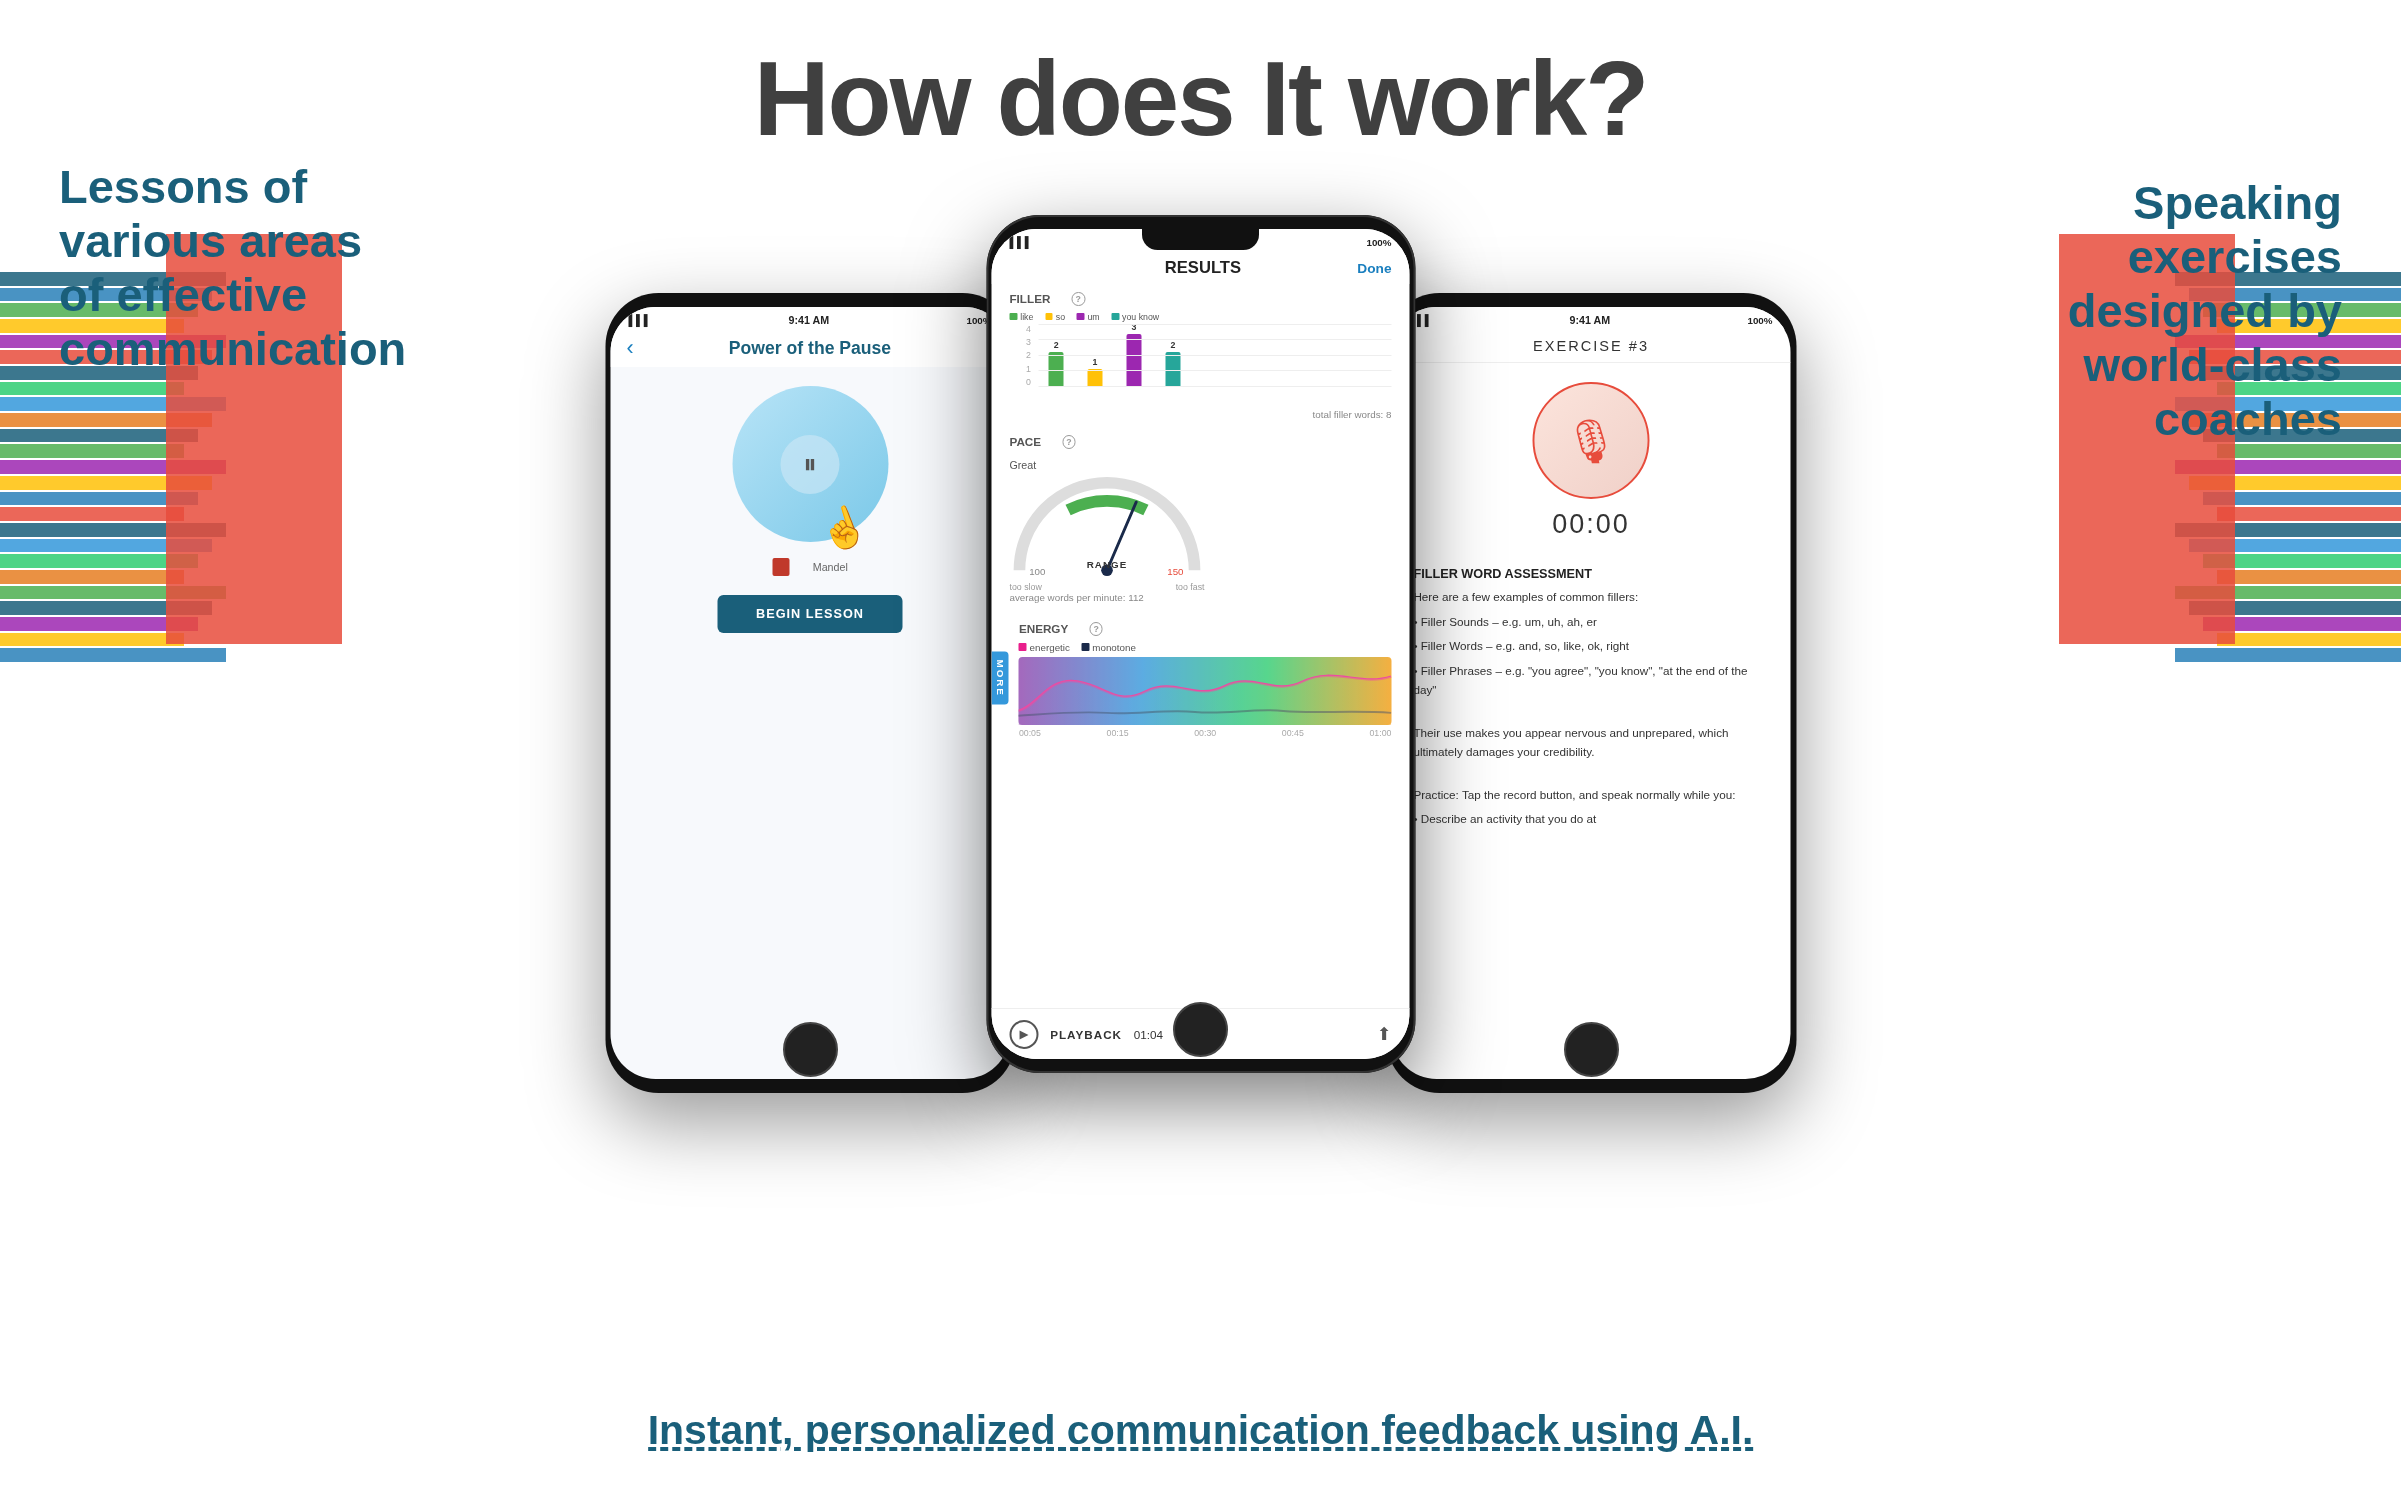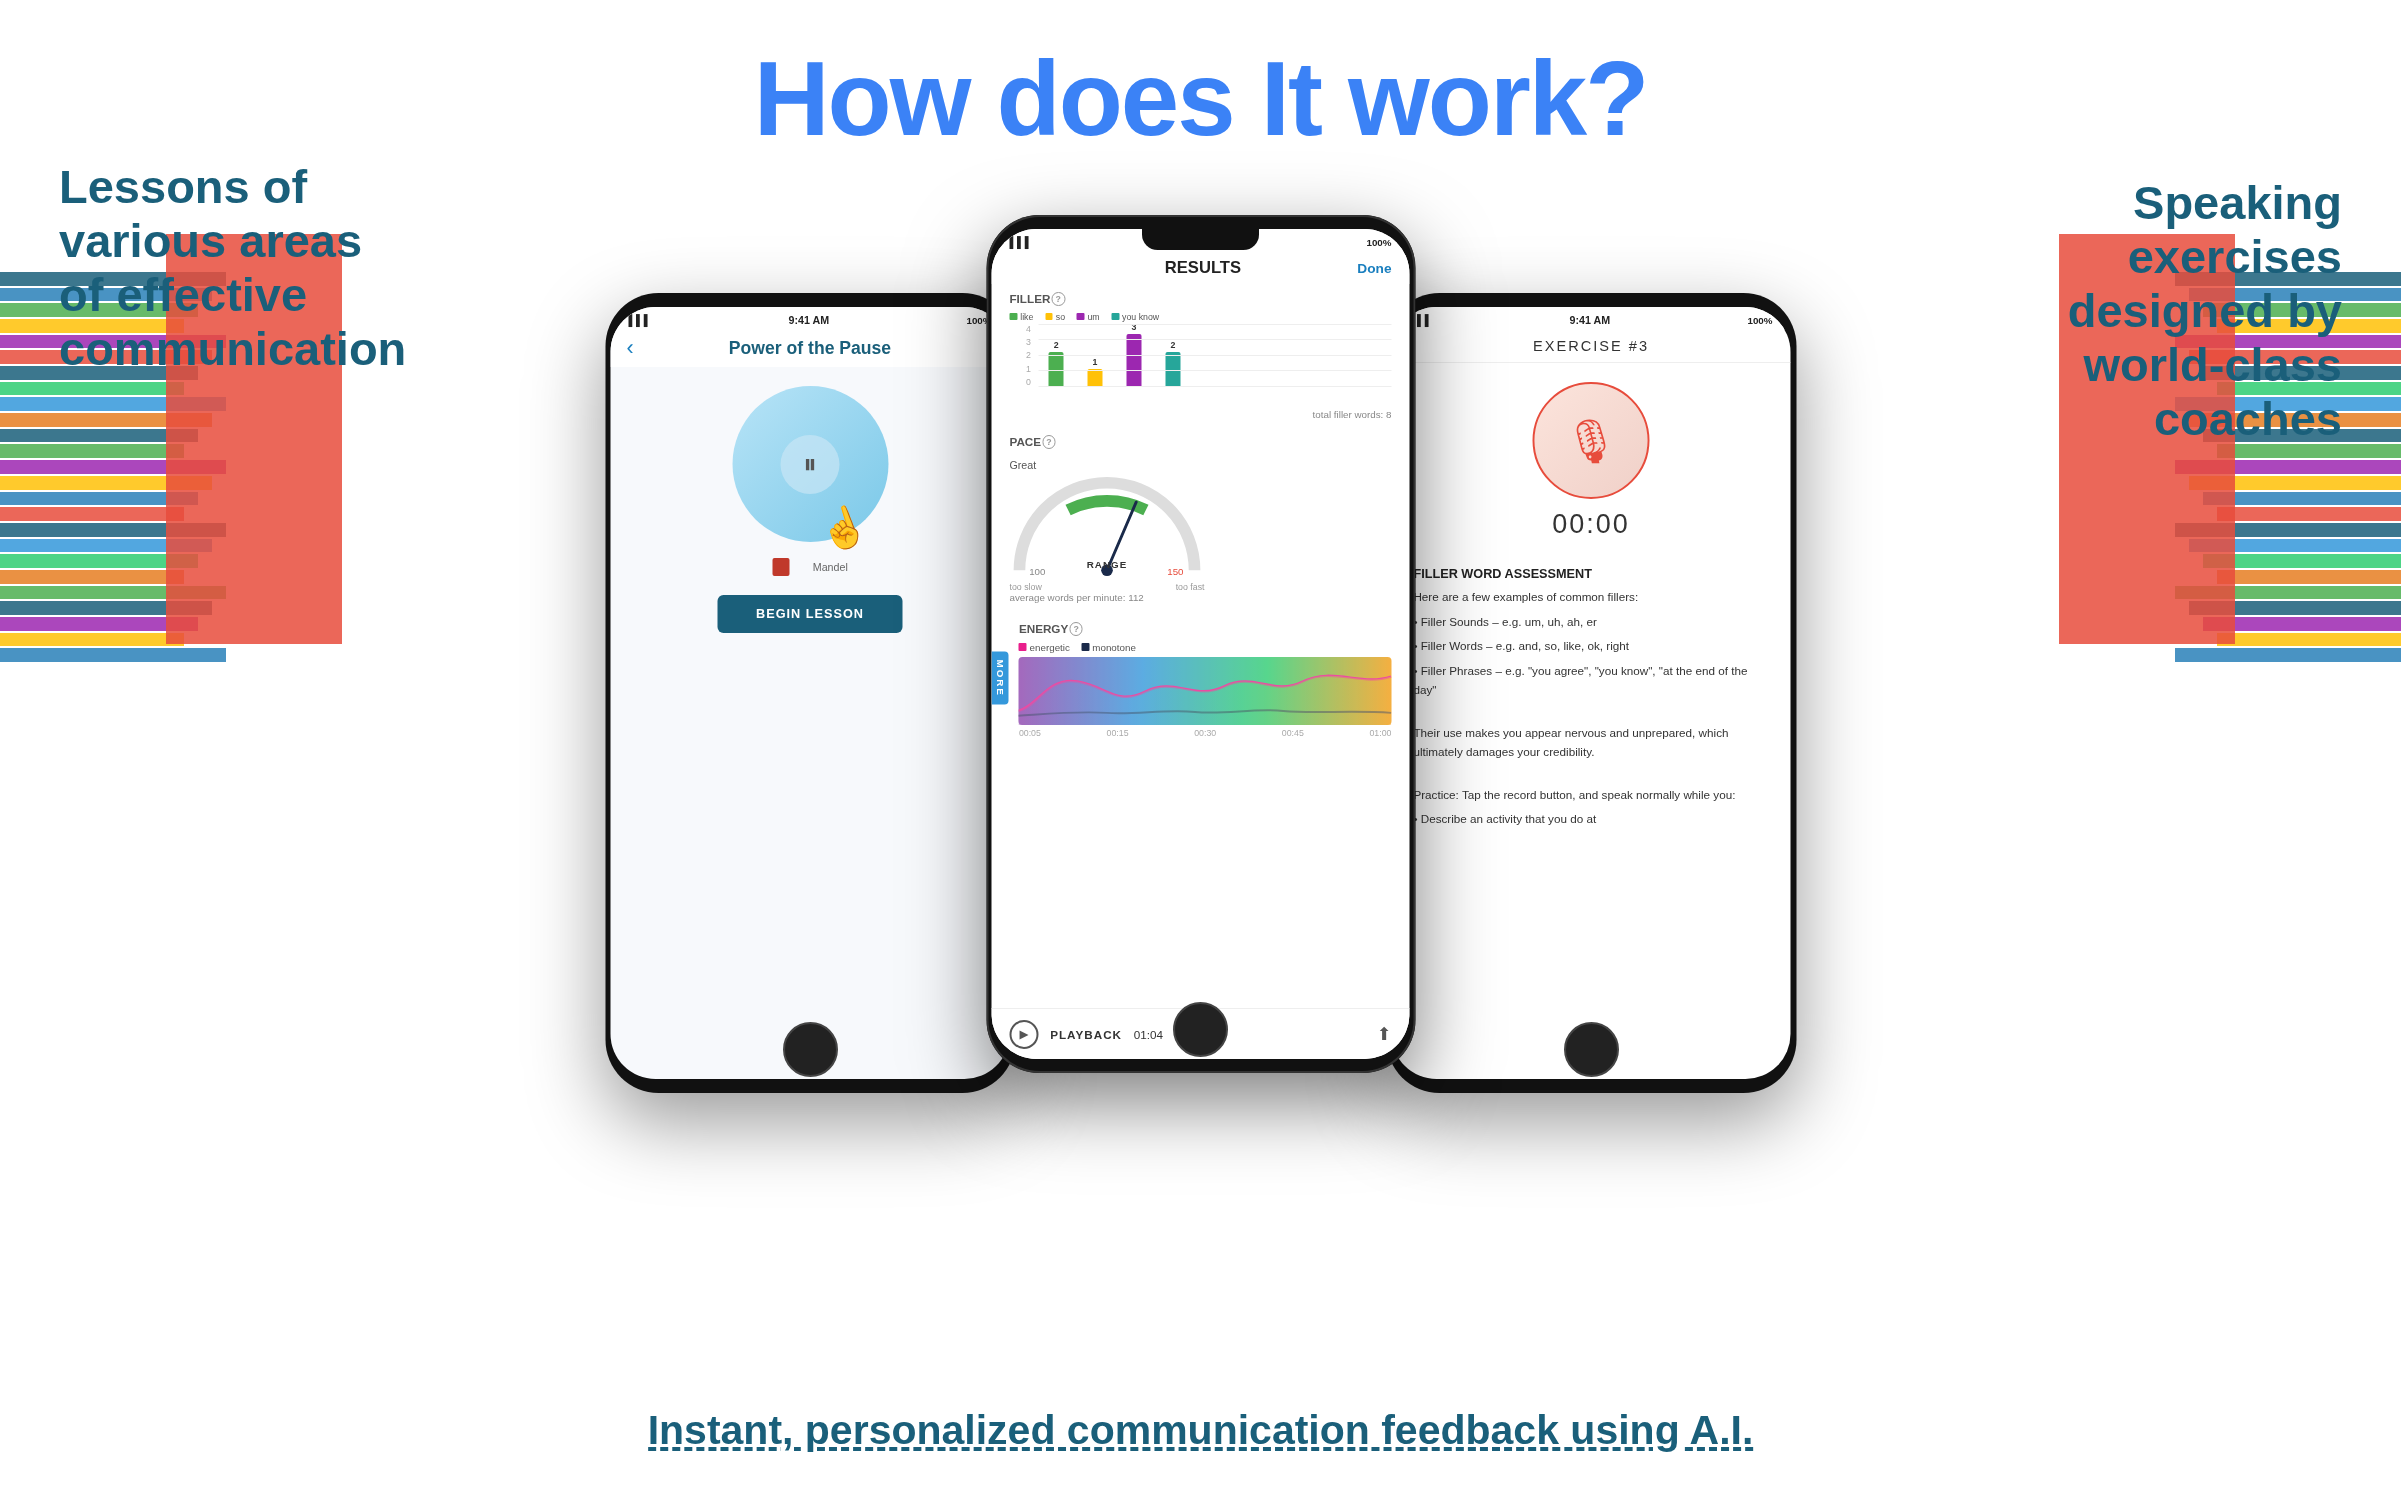--- a/index.html
+++ b/index.html
@@ -9,21 +9,21 @@
       background: #fff;
       font-family: -apple-system, BlinkMacSystemFont, 'Segoe UI', sans-serif;
       overflow: hidden;
       position: relative;
     }
 
     .page-title {
       text-align: center;
       font-size: 105px;
       font-weight: 800;
-      color: #3b82f6;
+      color: #404040;
       padding-top: 39px;
       letter-spacing: -2px;
     }
 
     .subtitle-left {
       position: absolute;
       top: 160px;
       left: 59px;
       font-size: 47px;
       font-weight: 700;
@@ -266,21 +266,21 @@
     .results-section {
       padding: 7.8px 17.6px 3.9px;
     }
     .section-label {
       font-size: 11.7px;
       font-weight: 700;
       color: #555;
       text-transform: uppercase;
       display: flex;
       align-items: center;
-      gap: 1px;
+      gap: 21px;
       margin-bottom: 5.9px;
     }
     .info-icon {
       width: 13.7px;
       height: 13.7px;
       border-radius: 50%;
       border: 1.5px solid #999;
       display: inline-flex;
       align-items: center;
       justify-content: center;

